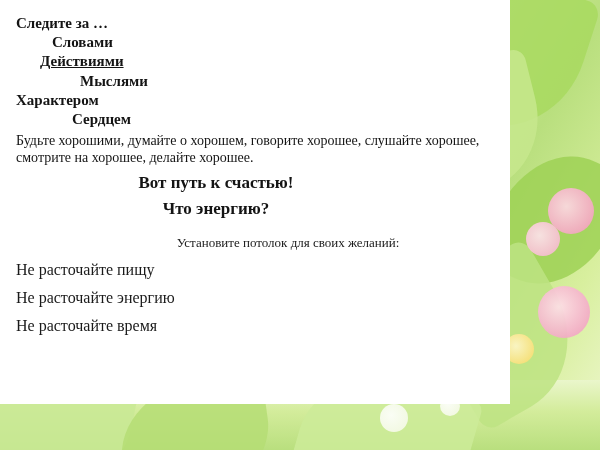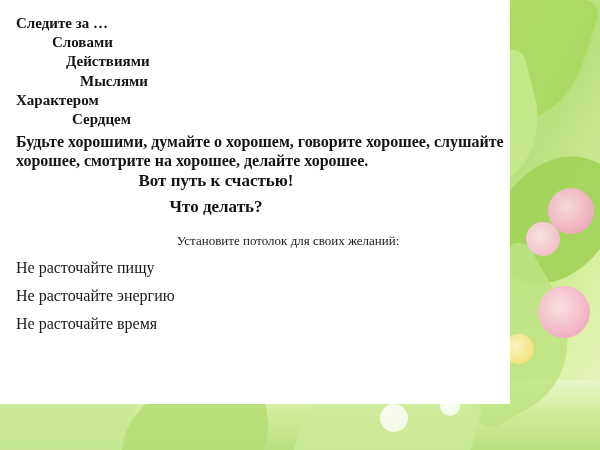--- a/index.html
+++ b/index.html
@@ -95,38 +95,39 @@
   }
   .line-bold {
     font-weight: bold;
     font-size: 15px;
     color: #141414;
     line-height: 1.28;
     white-space: nowrap;
   }
   .ind0 { margin-left: 0px; }
   .ind1 { margin-left: 36px; }
-  .ind2 { margin-left: 50px; }
+  .ind2 { margin-left: 24px; text-decoration: underline; }
   .ind3 { margin-left: 64px; }
   .ind4 { }
   .ind5 { margin-left: 56px; }
   .para-bold {
-    font-weight: bold;
-    font-size: 16px;
+    font-weight: normal;
+    font-size: 14px;
     color: #141414;
     line-height: 1.18;
     margin-top: 4px;
     width: 520px;
   }
   .center-head {
     font-weight: bold;
     font-size: 17px;
     color: #141414;
     text-align: center;
     width: 400px;
+    margin-top: 7px;
   }
   .center-head2 {
     font-weight: bold;
     font-size: 17px;
     color: #141414;
     text-align: center;
     width: 400px;
     margin-top: 6px;
   }
   .sub-intro {
@@ -178,21 +179,21 @@
     <div class="line-bold ind0">Следите за …</div>
     <div class="line-bold ind1">Словами</div>
     <div class="line-bold ind2">Действиями</div>
     <div class="line-bold ind3">Мыслями</div>
     <div class="line-bold ind4">Характером</div>
     <div class="line-bold ind5">Сердцем</div>
 
     <div class="para-bold">Будьте хорошими, думайте о хорошем, говорите хорошее, слушайте хорошее, смотрите на хорошее, делайте хорошее.</div>
 
     <div class="center-head">Вот путь к счастью!</div>
-    <div class="center-head2">Что делать?</div>
+    <div class="center-head2">Что энергию?</div>
 
     <div class="sub-intro">Установите потолок для своих желаний:</div>
 
     <div class="item">Не расточайте пищу</div>
     <div class="item">Не расточайте энергию</div>
     <div class="item">Не расточайте время</div>
 
   </div>
 </div>
 

